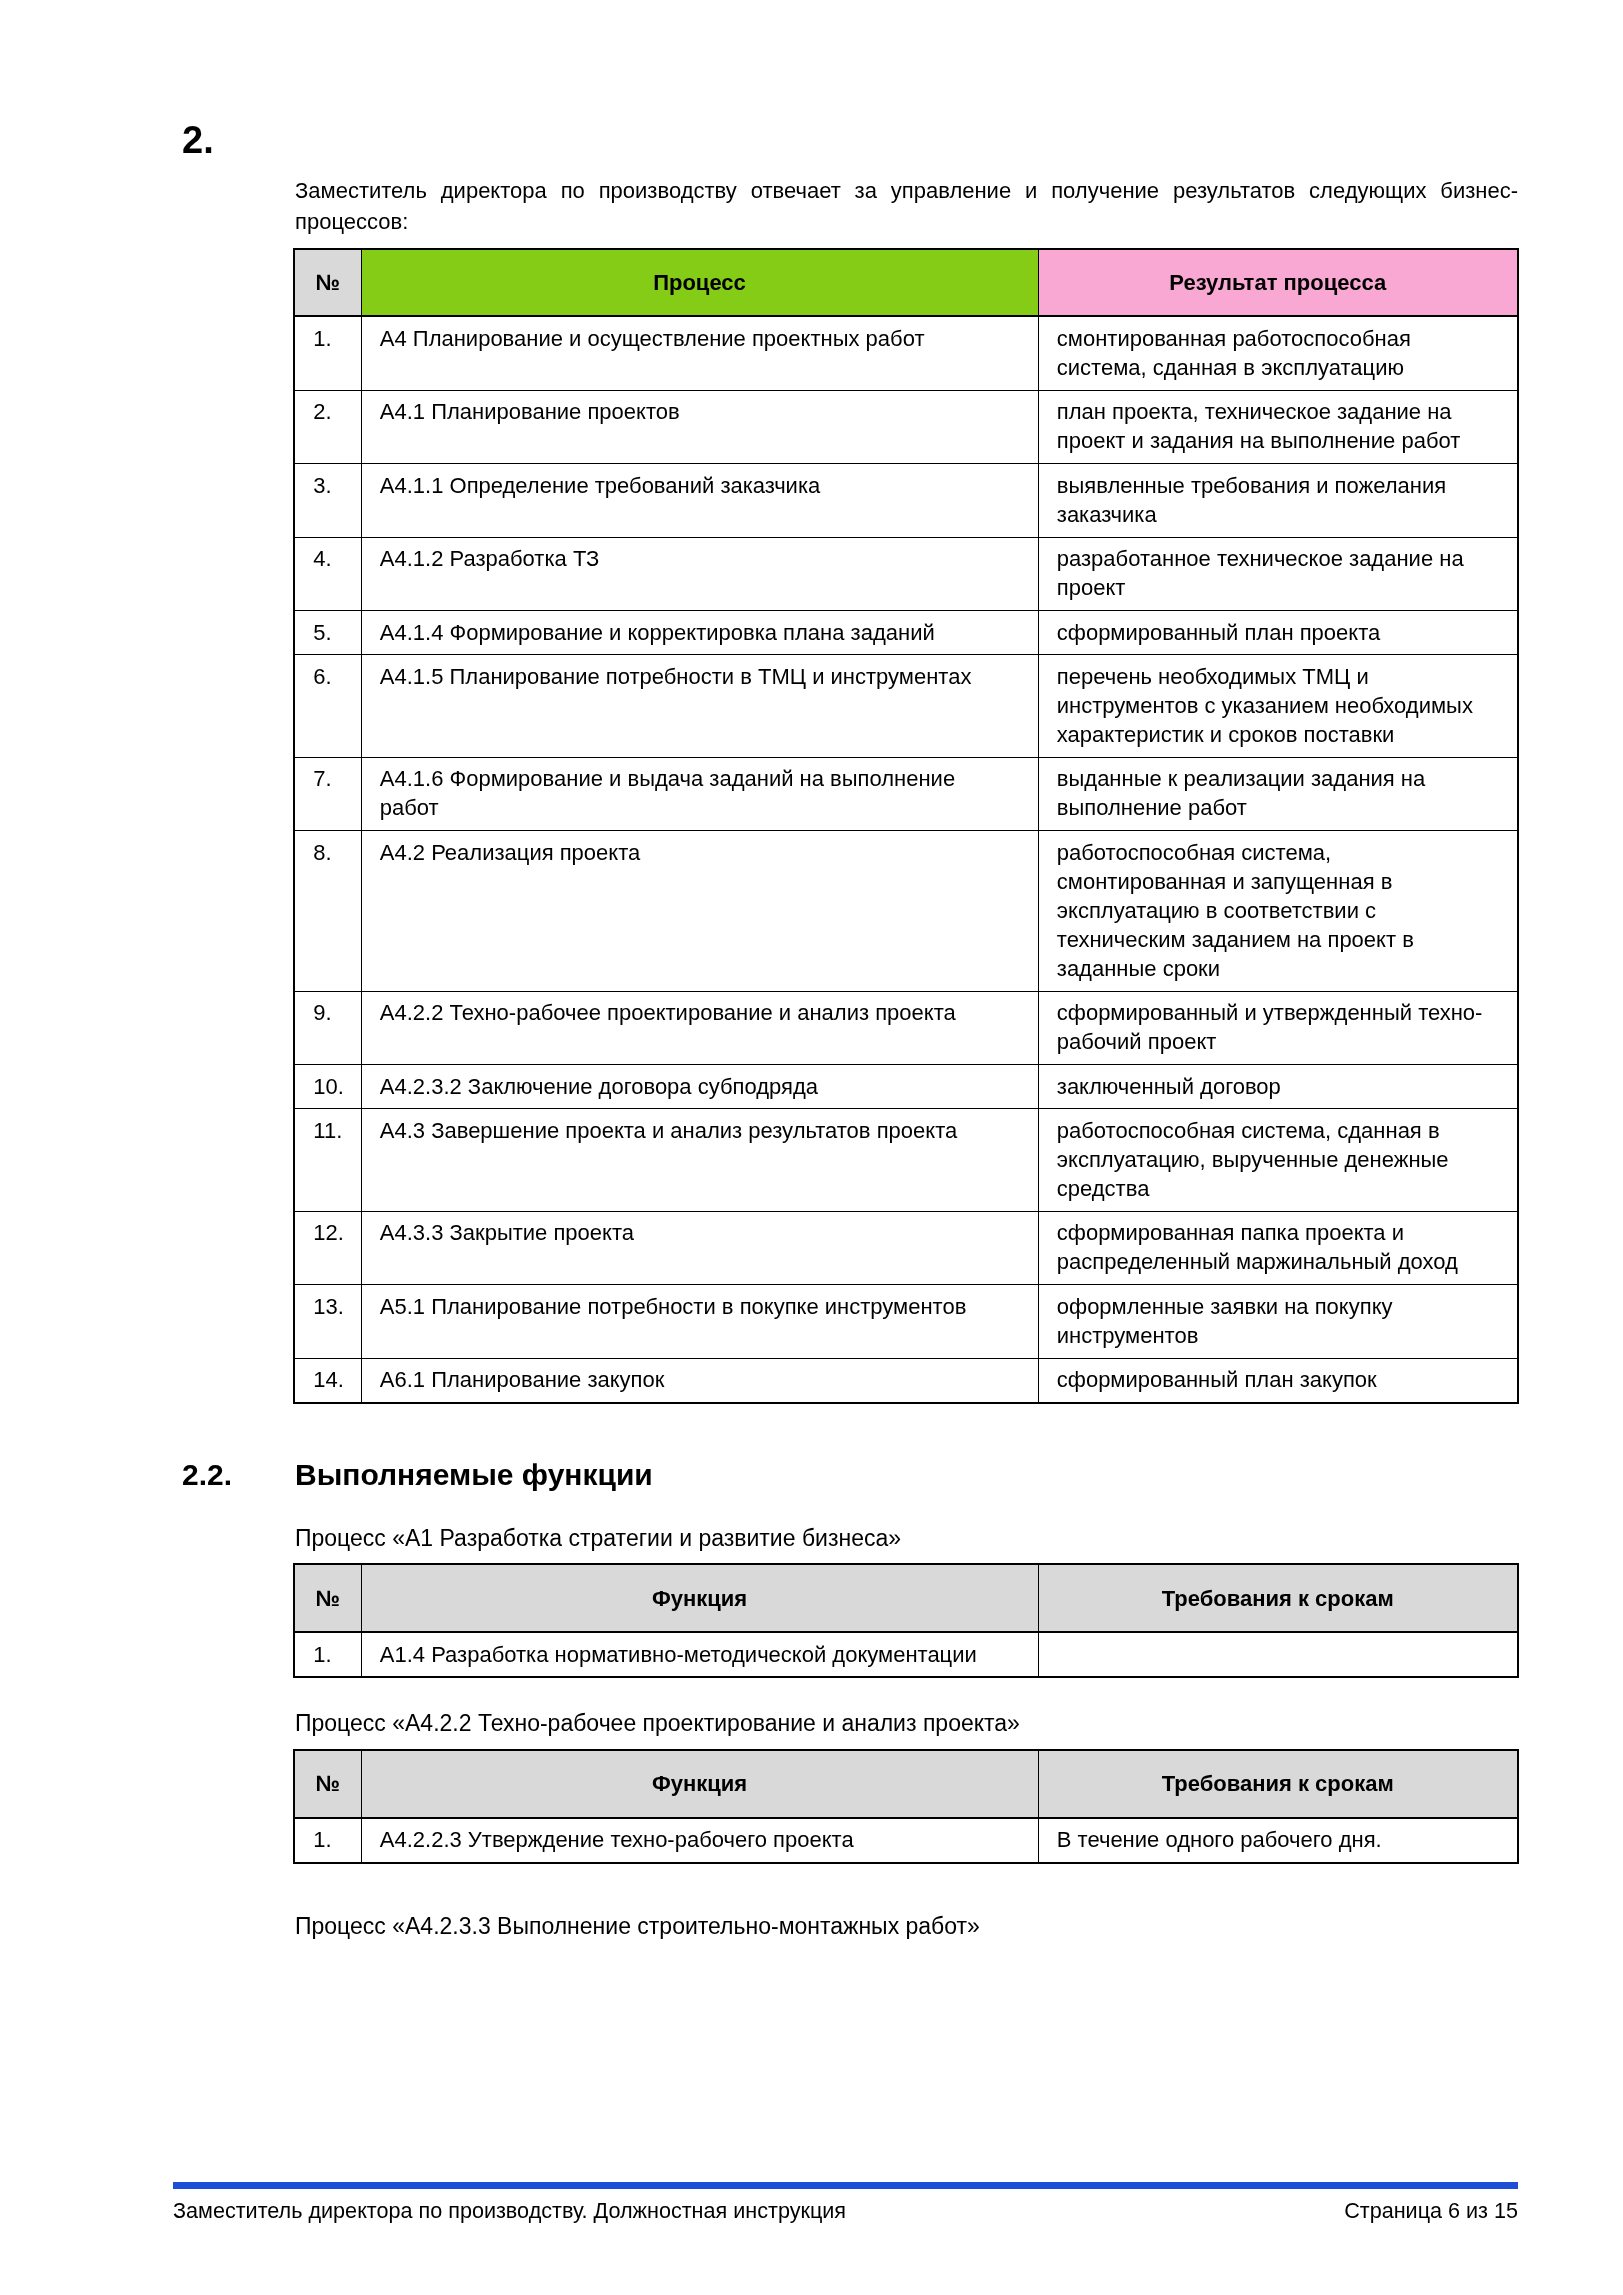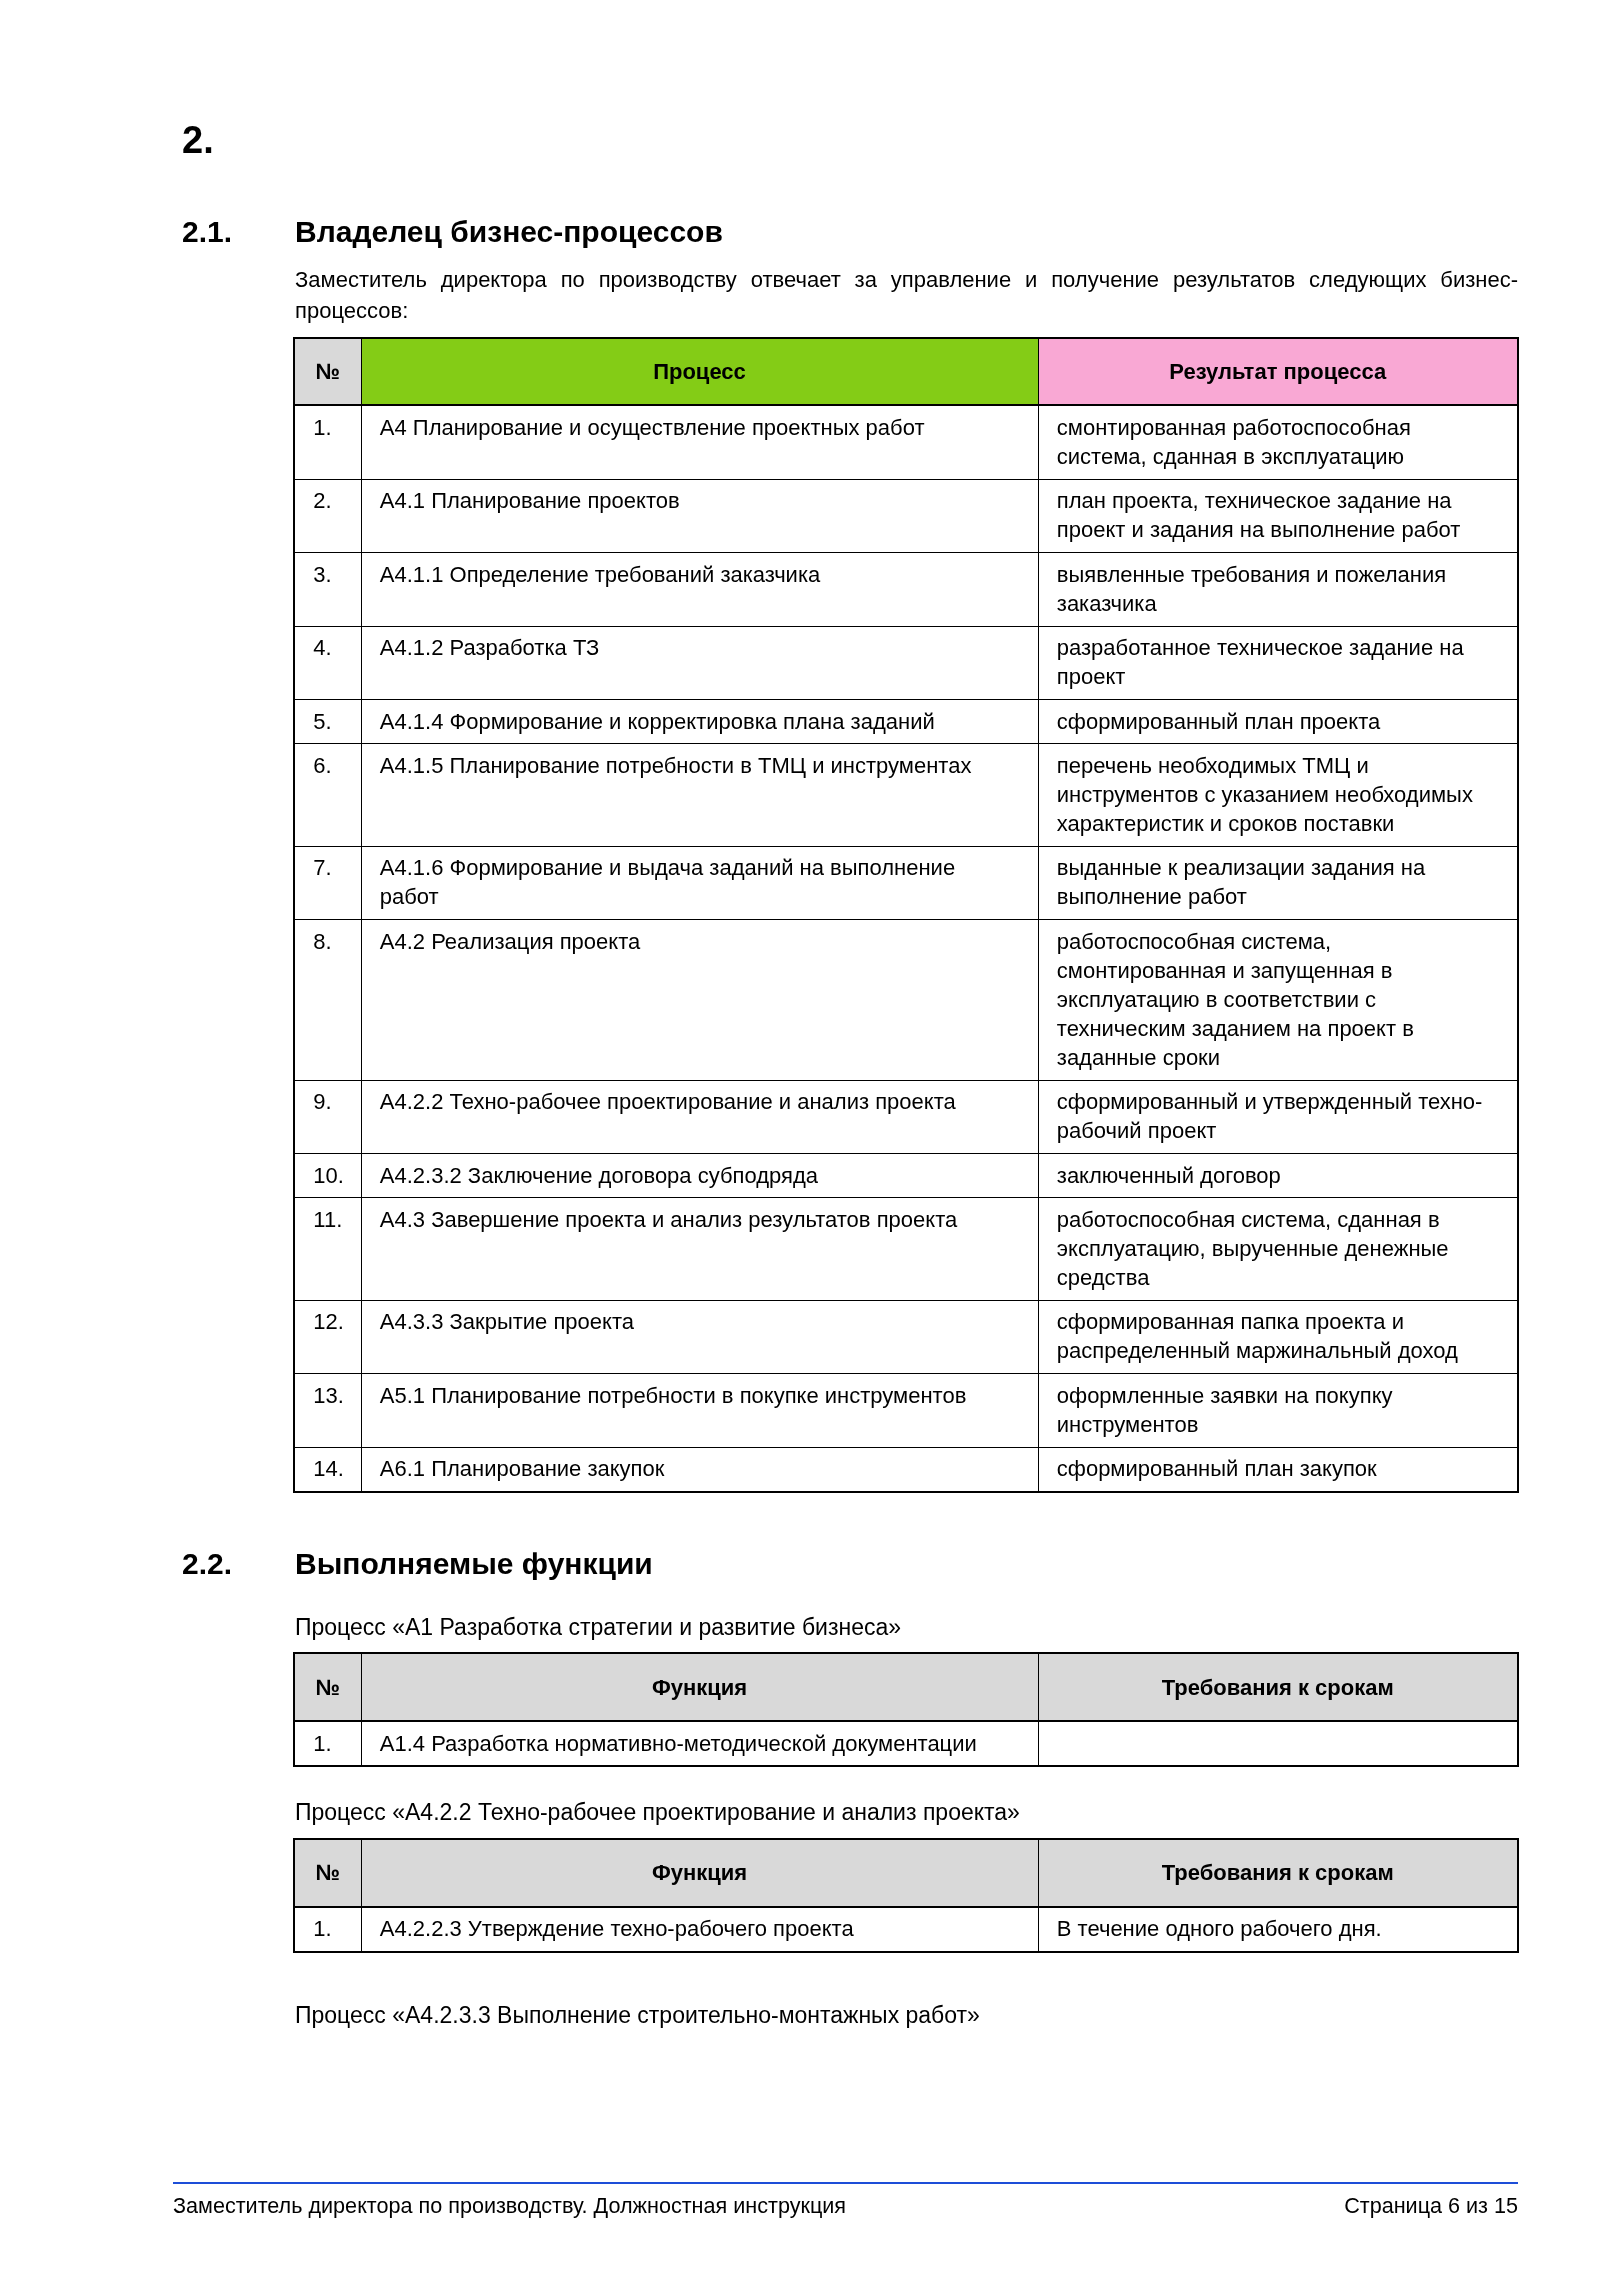--- a/index.html
+++ b/index.html
@@ -57,41 +57,37 @@
     font-size:22px; line-height:29px;
     padding:6.5px 18.3px 7.9px 18.3px;
     border:1.3px solid #000;
     vertical-align:top;
     text-align:left;
   }
 
   .page-footer {
     position:absolute;
     left:173px; right:105px; top:2182px;
-    border-top:2px solid #1d4ed8;
+    border-top:7px solid #1d4ed8;
     padding-top:9.2px;
     display:flex;
     justify-content:space-between;
     font-size:21.6px; line-height:26px;
   }
 </style>
 </head>
 <body>
 
 <div class="page">
   <div class="content">
 
     <div class="doc-title">
       <span class="num">2.</span>
     </div>
 
-    <div class="sec-heading">
-      <span class="num">2.1.</span>
-      <span>Владелец бизнес-процессов</span>
-    </div>
 
     <p class="body-text">Заместитель директора по производству отвечает за управление и получение результатов следующих бизнес-процессов:</p>
 
     <table class="doc-table">
       <colgroup>
           <col class="col-num">
           <col class="col-main">
           <col class="col-res">
         </colgroup>
       <thead>

